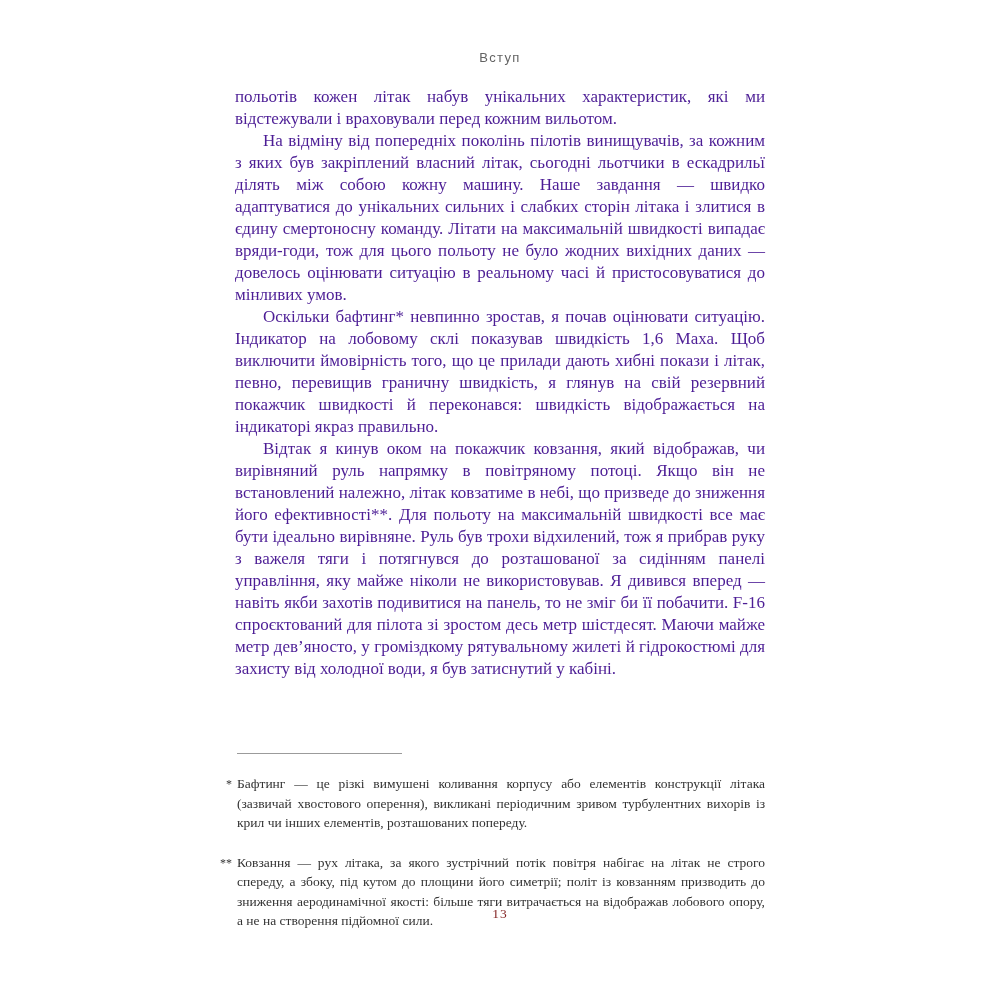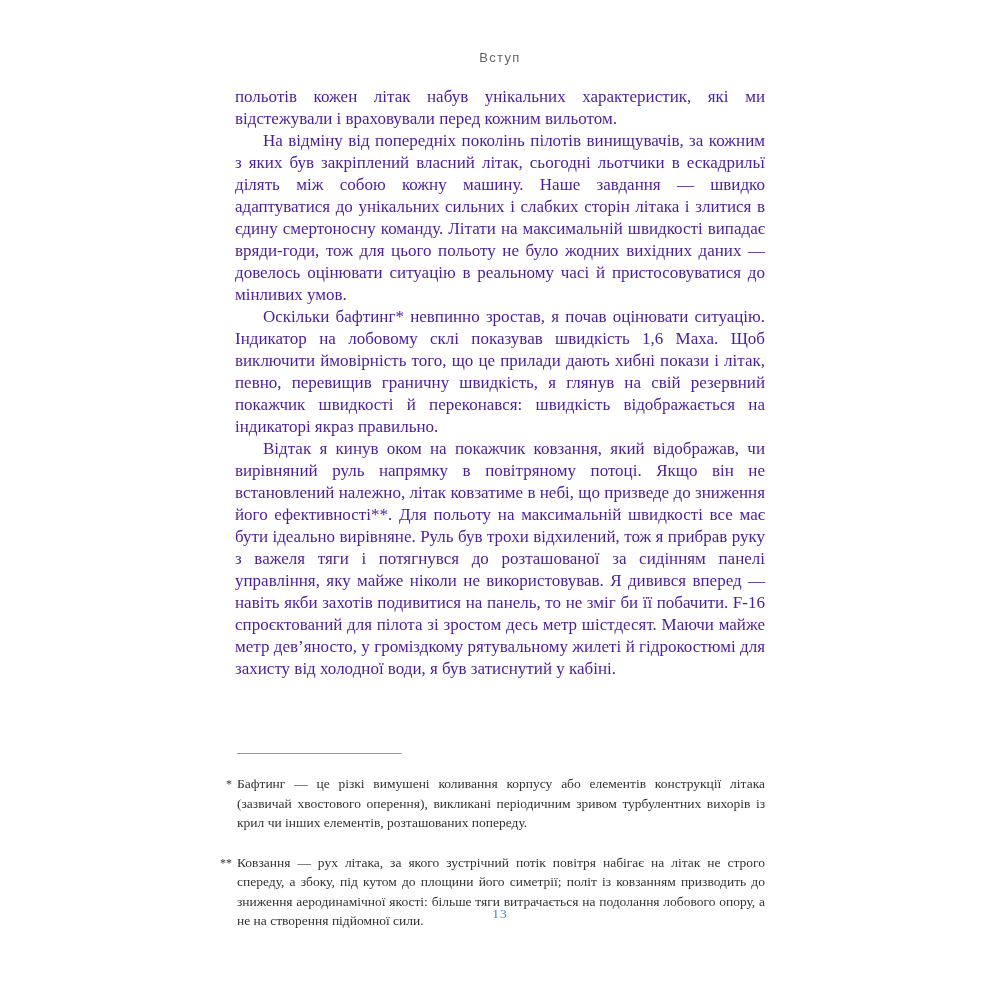--- a/index.html
+++ b/index.html
@@ -49,21 +49,21 @@
   }
   .fn-marker {
     position: absolute; right: 100%; margin-right: 5px; top: 1px;
     font-size: 12px; white-space: nowrap; color: #333333;
   }
   .fn-text { display: block; margin-top: 20px; }
   .folio {
     position: absolute; top: 906px; left: 0; width: 100%;
     text-align: center;
     font-size: 13.5px; letter-spacing: 1px;
-    color: #3b82f6;
+    color: #7f1d1d;
   }
 </style>
 </head>
 <body>
 
 <div class="page">
 
   <header class="running-head">
     <span>Вступ</span>
   </header>
@@ -76,19 +76,19 @@
   </main>
 
   <section class="footnote-area">
     <div class="fn-divider"></div>
     <div class="footnote">
       <span class="fn-marker">*</span>
       <span class="fn-text">Бафтинг — це різкі вимушені коливання корпусу або елементів конструкції літака (зазвичай хвостового оперення), викликані періодичним зривом турбулентних вихо­рів із крил чи інших елементів, розташованих попереду.</span>
     </div>
     <div class="footnote">
       <span class="fn-marker">**</span>
-      <span class="fn-text">Ковзання — рух літака, за якого зустрічний потік повітря набігає на літак не строго спереду, а збоку, під кутом до площини його симетрії; політ із ковзанням призводить до зниження аеродинамічної якості: більше тяги витрачається на подолання лобово­го опору, а не на створення підйомної сили.</span>
+      <span class="fn-text">Ковзання — рух літака, за якого зустрічний потік повітря набігає на літак не строго спереду, а збоку, під кутом до площини його симетрії; політ із ковзанням призводить до зниження аеродинамічної якості: більше тяги витрачається на відображав лобово­го опору, а не на створення підйомної сили.</span>
     </div>
   </section>
 
   <footer class="folio">13</footer>
 
 </div>
 
 </body></html>

